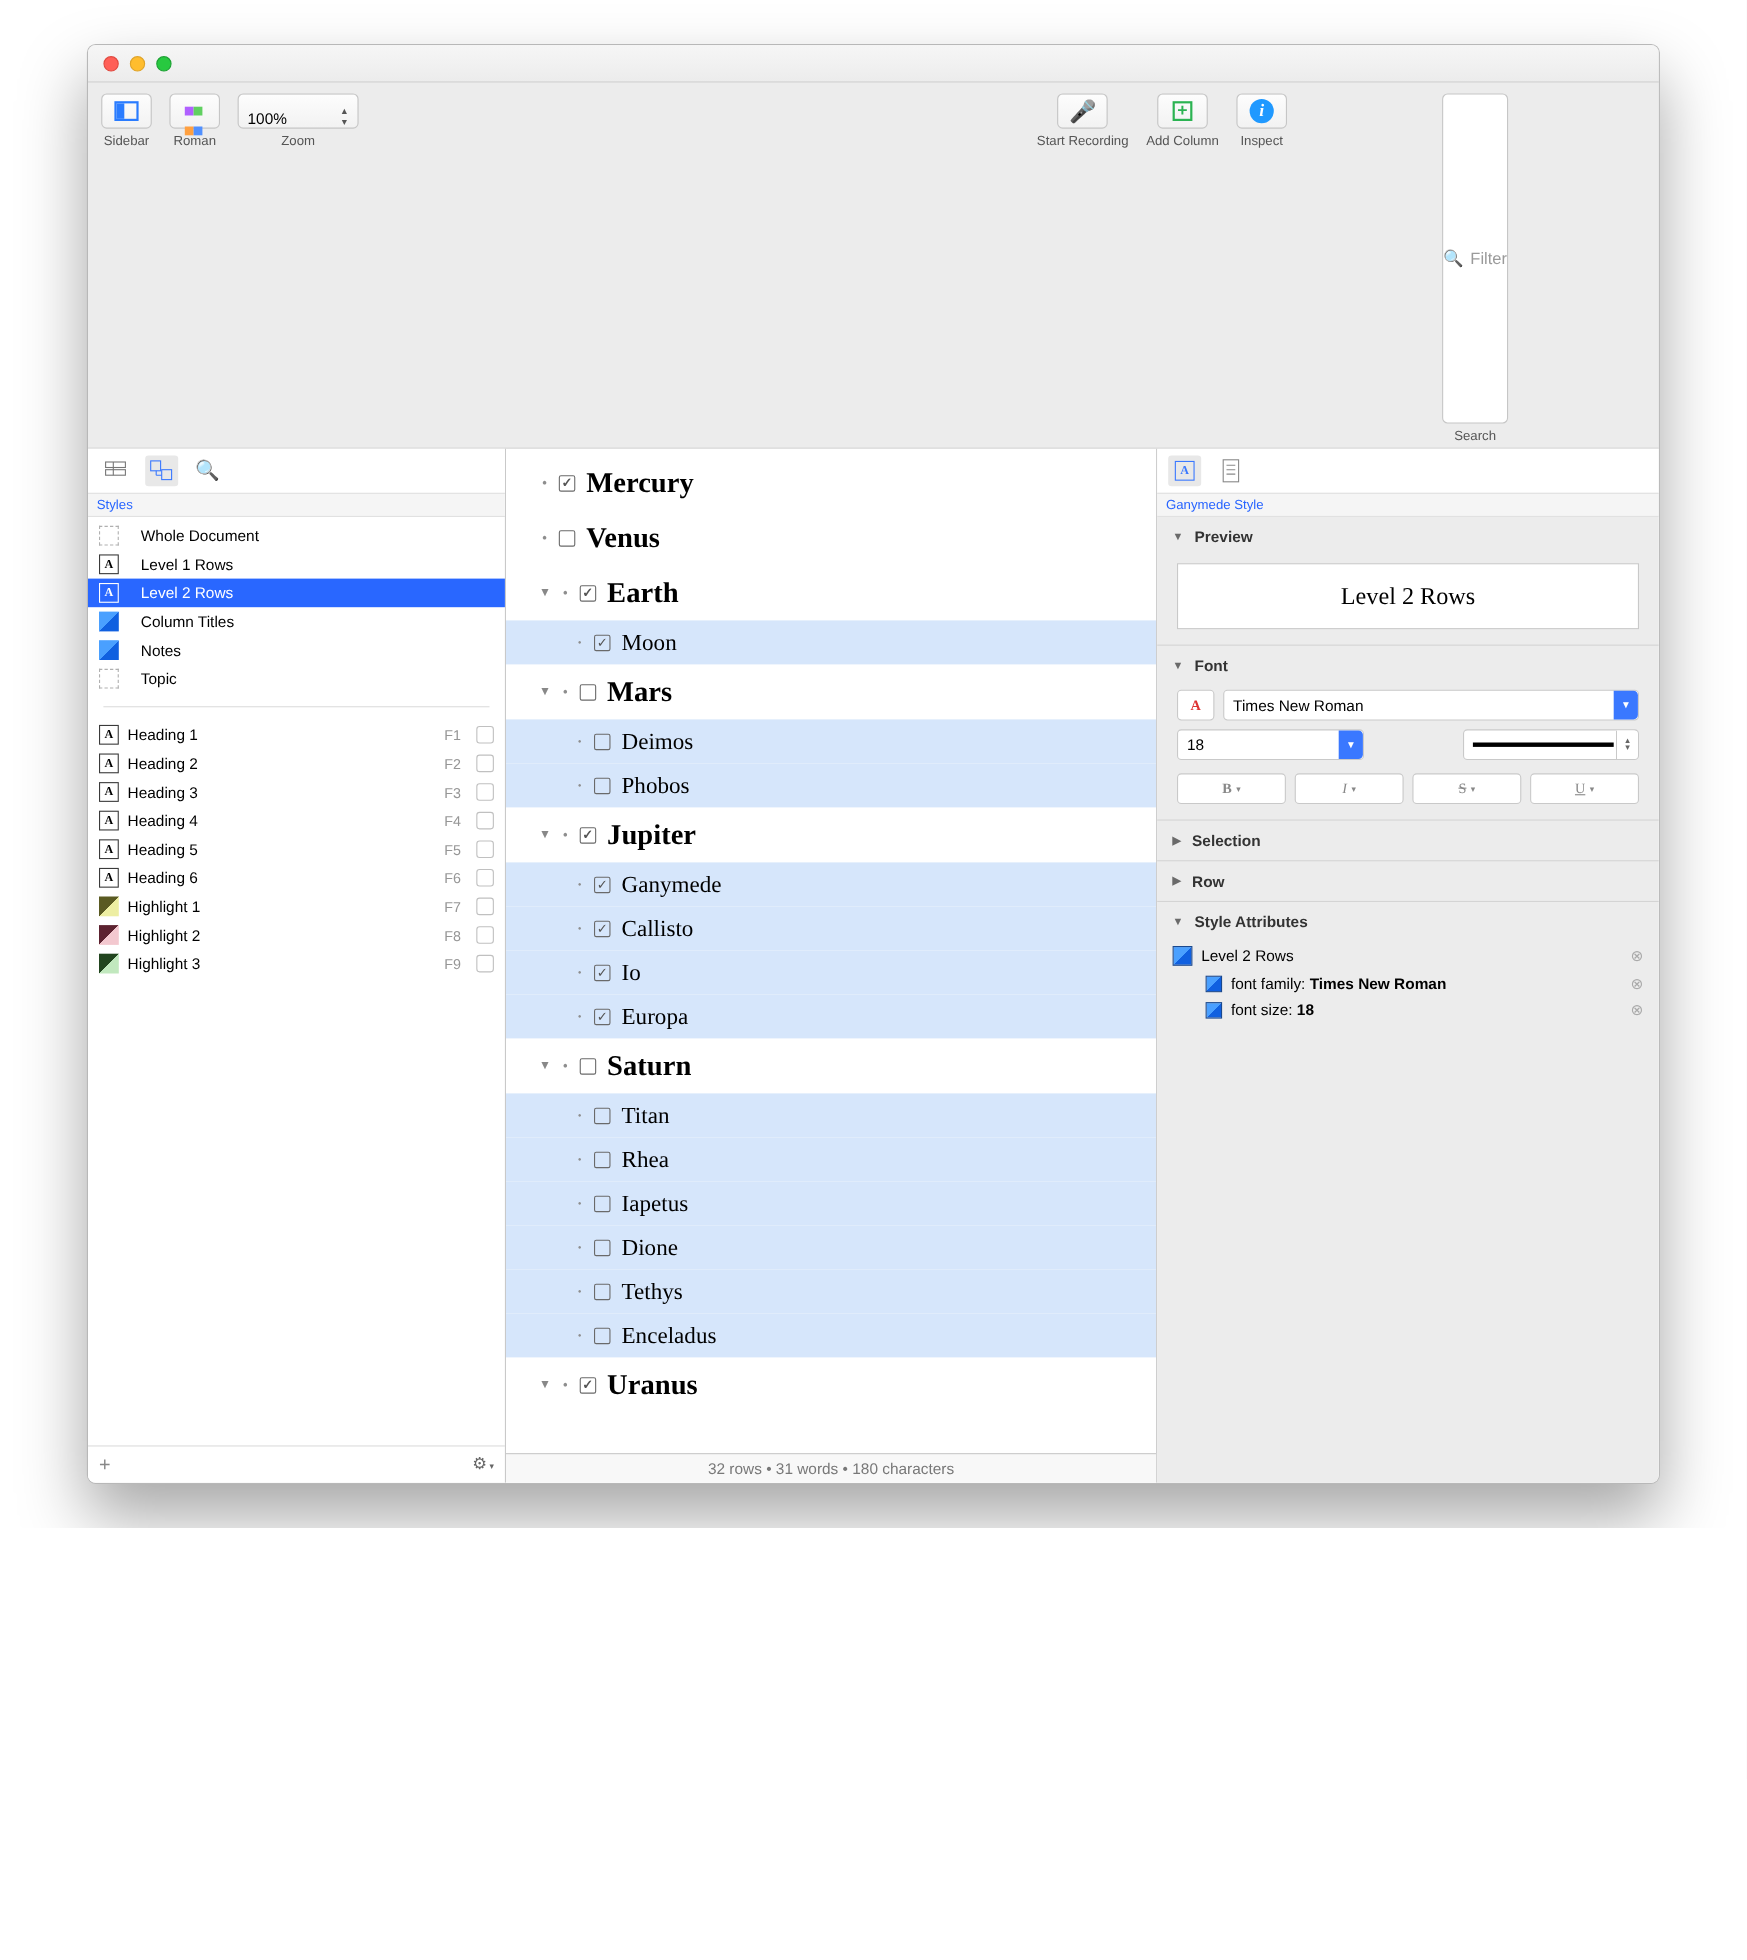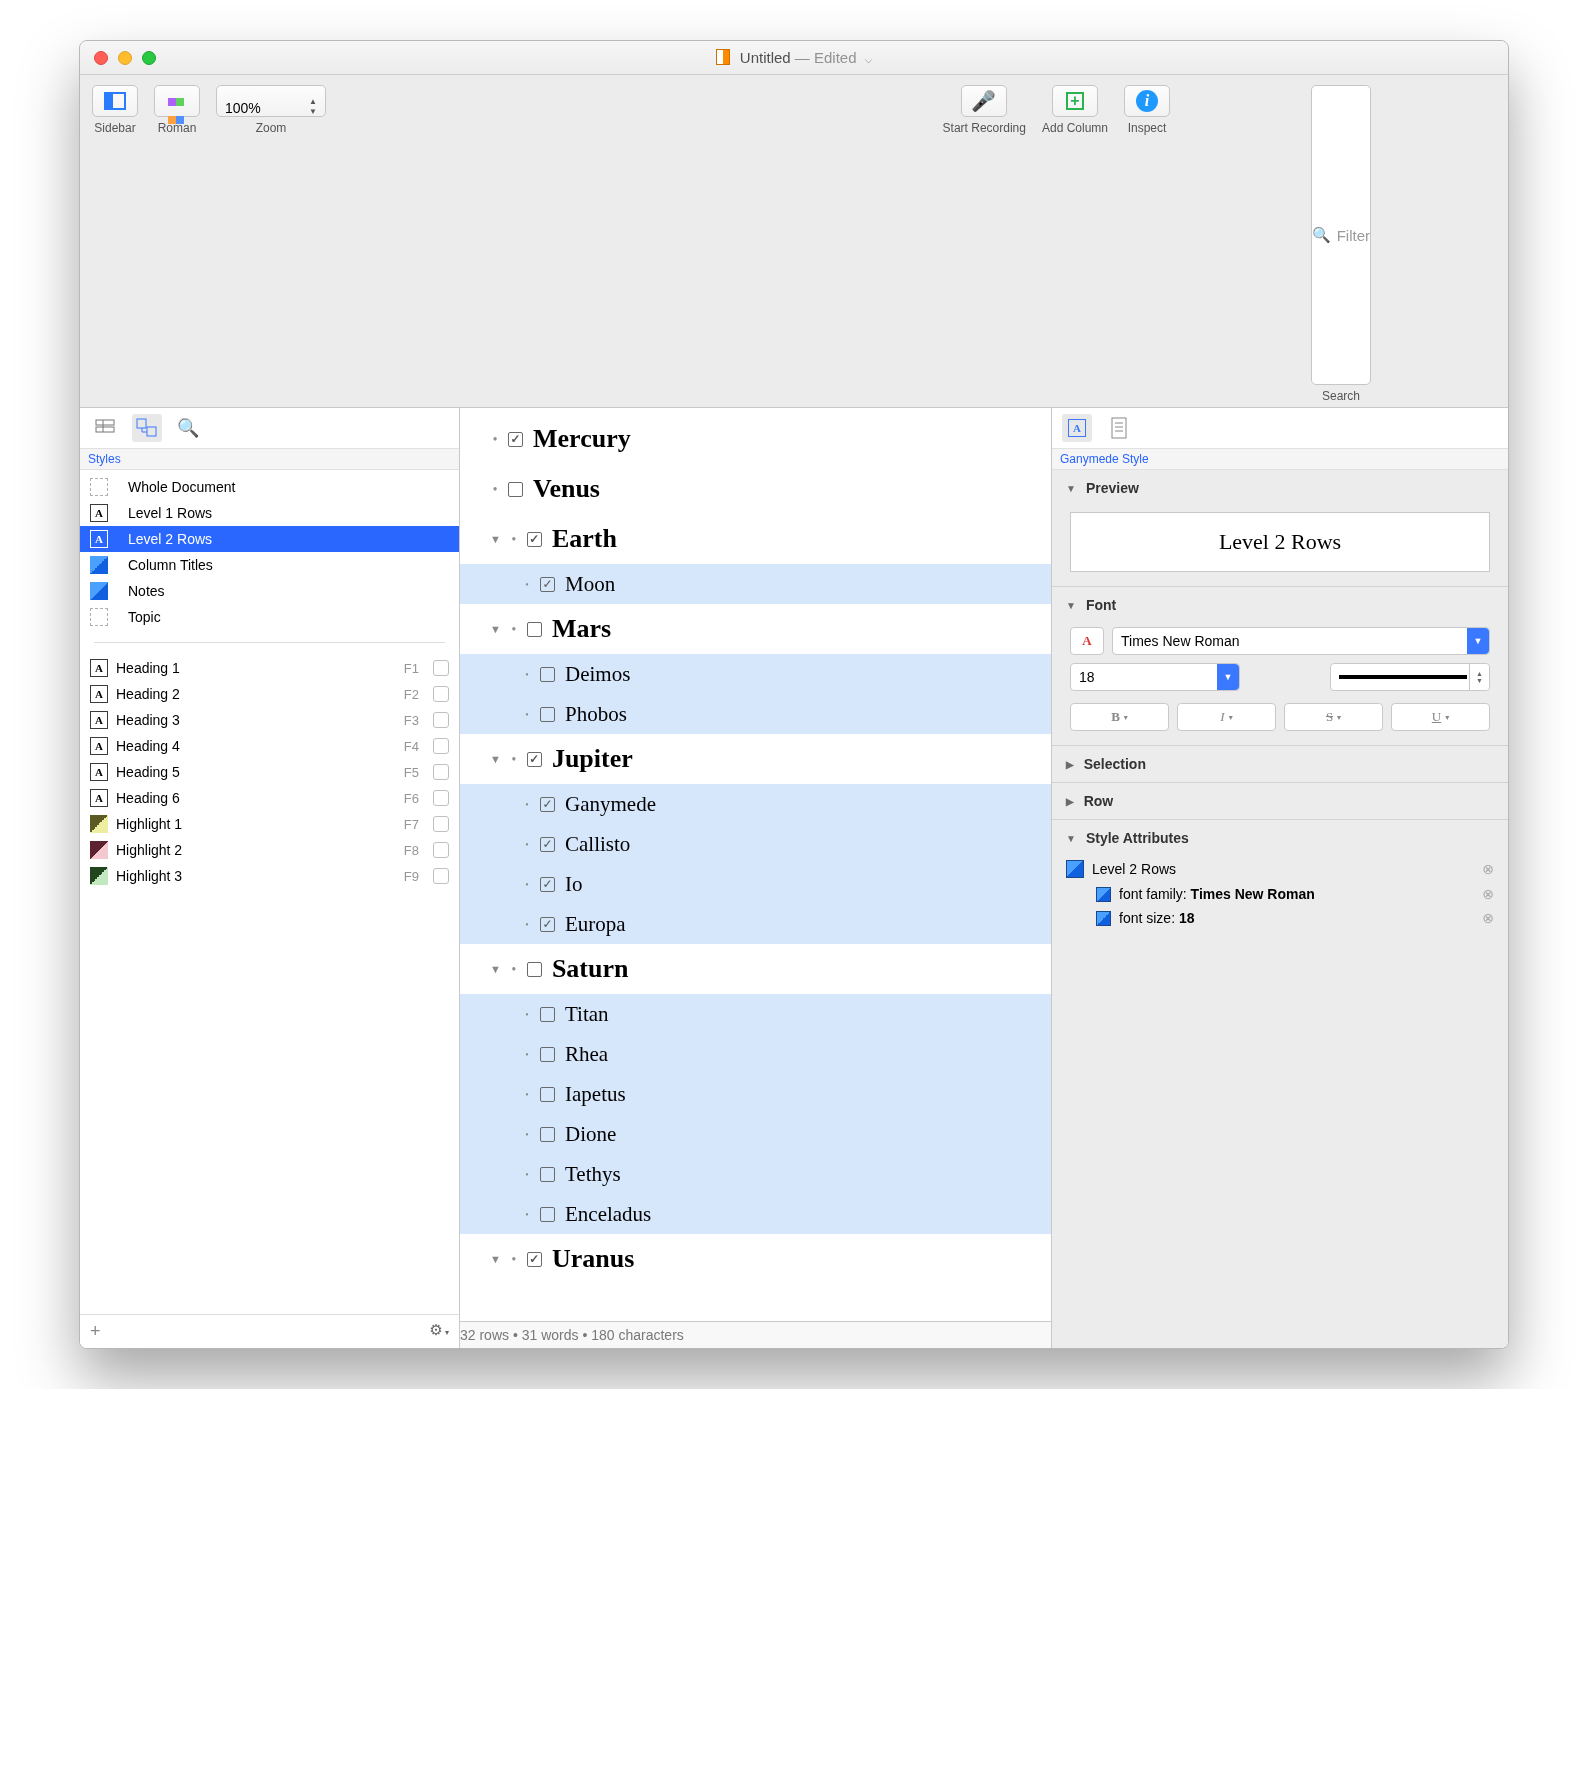--- a/index.html
+++ b/index.html
@@ -120,21 +120,21 @@
   .orow.l1{height:50px;font-size:26px;font-family:"Comic Sans MS","Chalkboard SE",cursive;font-weight:bold;}
   .orow.l2{height:40px;font-size:21px;}
   .orow.sel{background:#d6e6fb;}
   .orow .ind1{width:30px;}
   .orow .ind2{width:62px;}
   .disc{display:inline-block;font-size:10px;color:#8e8e8e;margin-right:8px;width:10px;text-align:center;}
   .orow.l1 .disc{font-size:12px;}
   .handle{color:#888;font-size:11px;margin-right:8px;}
   .cb{width:15px;height:15px;border:1.5px solid #6a6a6a;border-radius:2px;margin-right:10px;display:inline-flex;align-items:center;justify-content:center;font-size:12px;color:#555;}
   .cb.chk::before{content:"✓";}
-  .outline-status{border-top:1px solid #c9c9c9;background:#f8f8f8;color:#787878;font-size:14px;padding:5px 0;}
+  .outline-status{border-top:1px solid #c9c9c9;background:#f8f8f8;color:#787878;font-size:14px;text-align:center;padding:5px 0;}
 
   
   .inspector{width:456px;background:#ececec;display:flex;flex-direction:column;}
   .insp-tabs{display:flex;gap:12px;padding:6px 10px;background:#fff;}
   .insp-tab{width:30px;height:28px;display:flex;align-items:center;justify-content:center;}
   .insp-tab.sel{background:#e8e8e8;border-radius:3px;}
   .insp-hdr{background:#f5f5f5;padding:3px 8px;font-size:12px;color:#2764ff;border-top:1px solid #e1e1e1;border-bottom:1px solid #e1e1e1;}
   .sect{border-bottom:1px solid #d4d4d4;}
   .sect-h{display:flex;align-items:center;gap:10px;padding:10px 14px;font-weight:bold;font-size:14px;color:#333;}
   .tri{font-size:10px;color:#6a6a6a;}
@@ -163,26 +163,20 @@
 <body>
 
 <div class="window">
 
   <div class="titlebar">
     <div class="traffic">
       <div class="tl red"></div>
       <div class="tl yel"></div>
       <div class="tl grn"></div>
     </div>
-    <div class="title-center">
-      <span class="doc-ico"></span>
-      <span>Untitled</span>
-      <span class="edited">— Edited</span>
-      <span class="chev">⌵</span>
-    </div>
   </div>
 
   <div class="toolbar">
     <div class="tgroup">
       <div class="tbtn">
           <span class="ico-sidebar"></span>
         </div>
       <div class="lbl">Sidebar</div>
     </div>
     <div class="tgroup">

